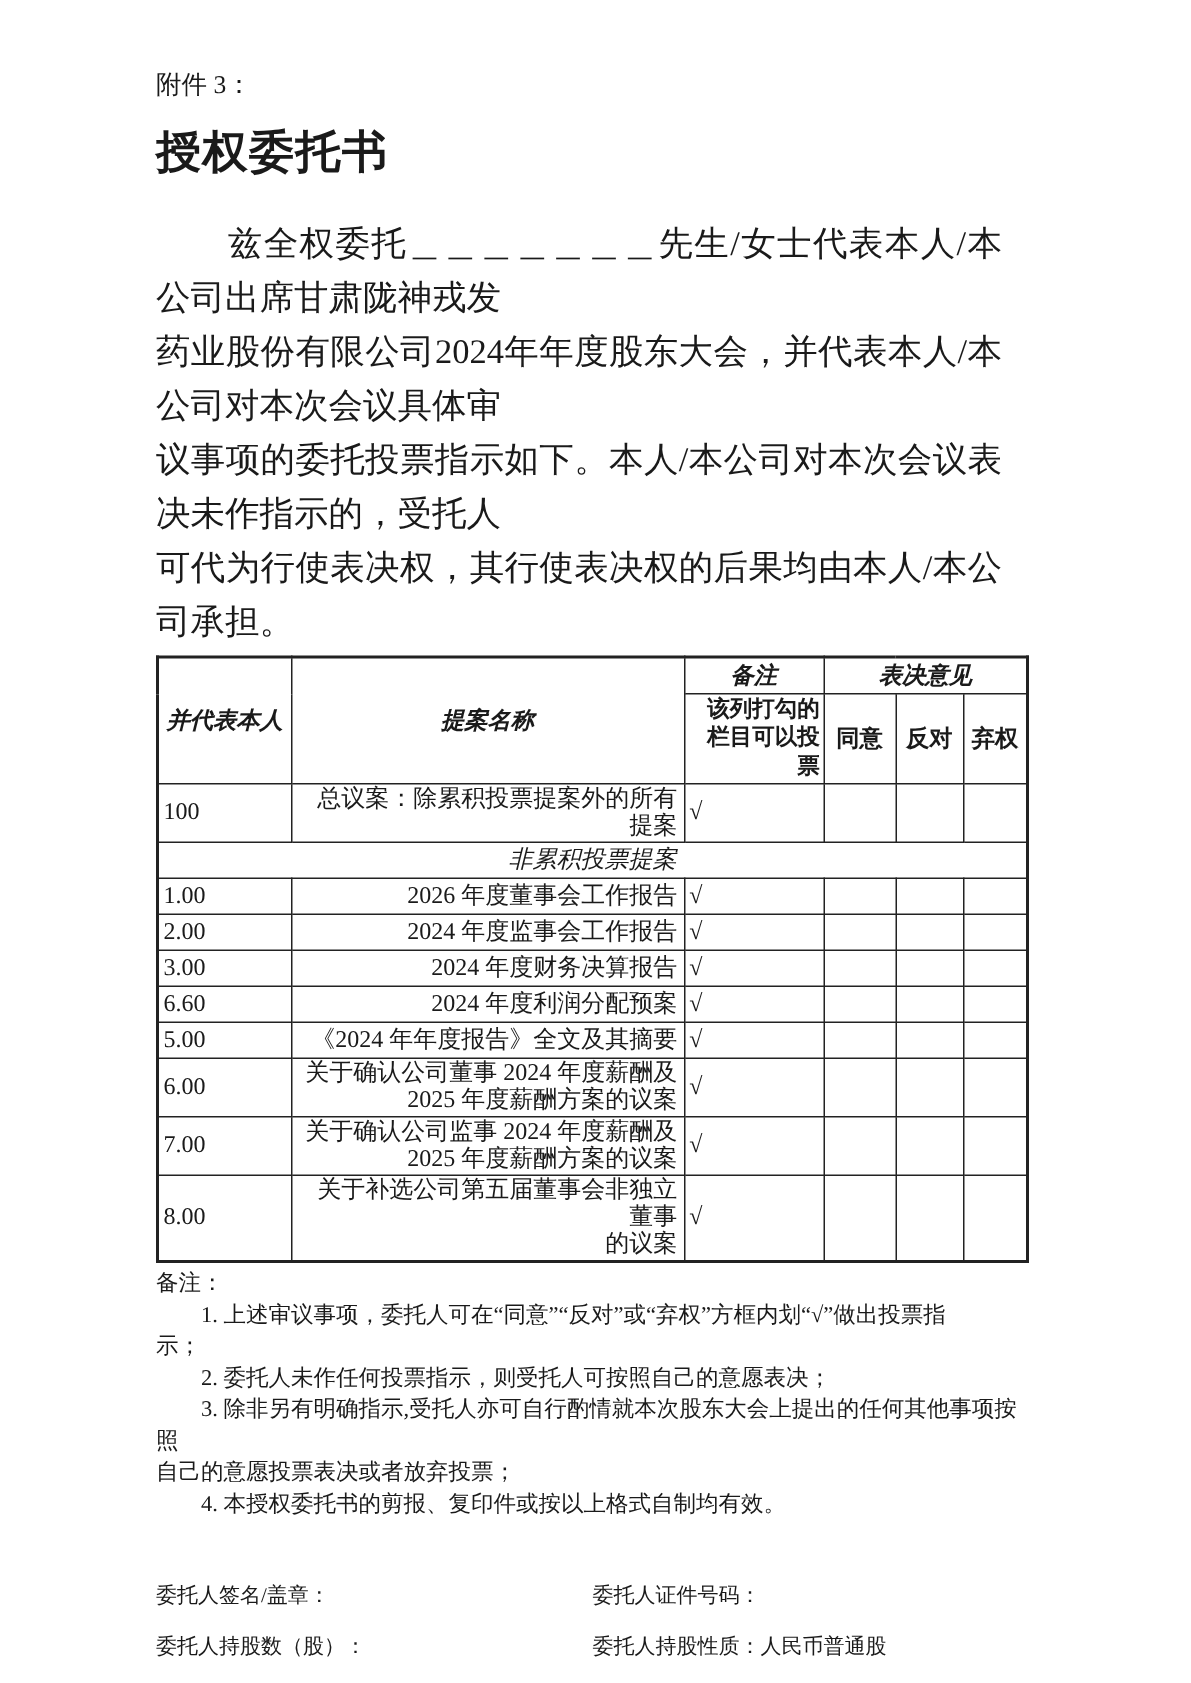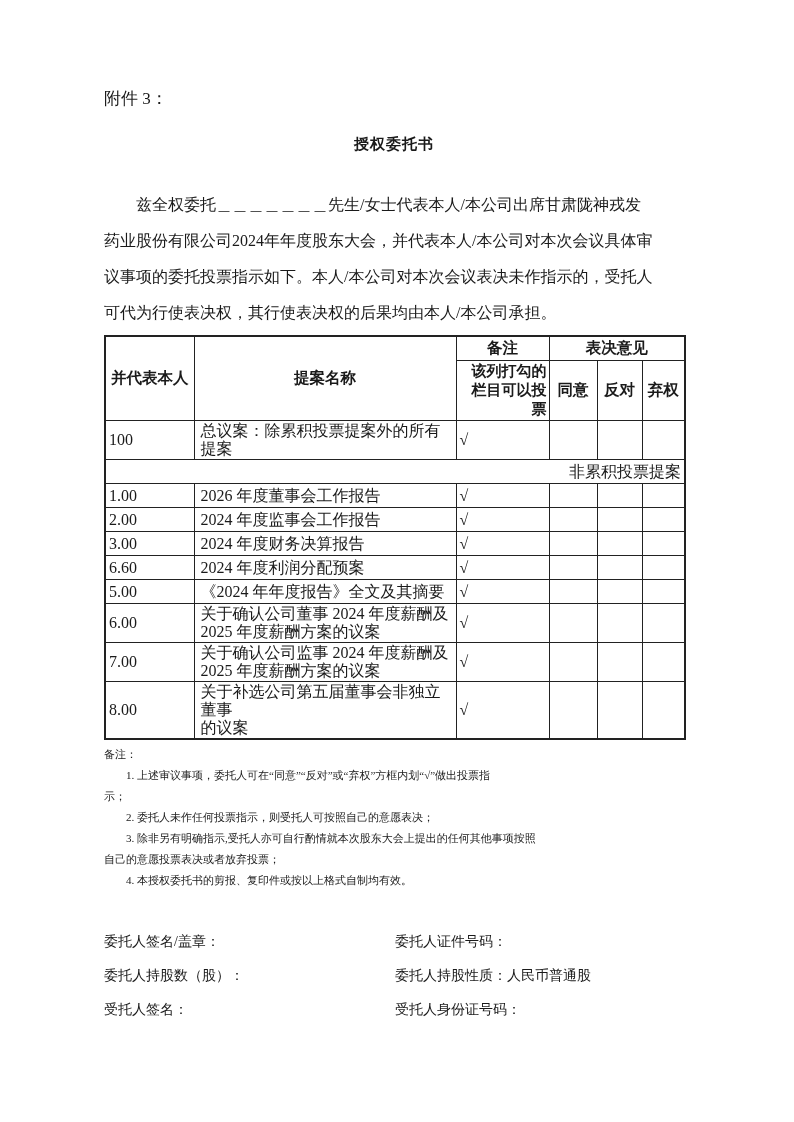--- a/index.html
+++ b/index.html
@@ -11,37 +11,37 @@
     width: 794px;
     height: 1122px;
     font-family: "Liberation Serif", "DejaVu Serif", serif;
     color: #1a1a1a;
     overflow: hidden;
   }
   .page {
     box-sizing: border-box;
     width: 794px;
     height: 844px;
-    padding: 89px 110px 0 104px;
+    padding: 47px 110px 0 104px;
   }
   .attachment {
     font-size: 17px;
     line-height: 20px;
   }
   .title {
     margin: 20px 0 0 0;
-    font-size: 15px;
+    font-size: 30px;
     line-height: 30px;
     font-weight: bold;
-    text-align: center;
+    text-align: left;
     letter-spacing: 1px;
   }
   .intro {
     margin: 28px 16px 0 0;
-    font-size: 16px;
+    font-size: 23px;
     line-height: 36px;
     white-space: pre-line;
     text-align: justify;
   }
   table.proposal-table {
     margin-top: 4px;
     width: 580px;
     border-collapse: collapse;
     table-layout: fixed;
     border: 2px solid #222222;
@@ -53,49 +53,51 @@
     padding: 1px 3px;
     overflow: hidden;
   }
   .proposal-table th {
     font-size: 15.5px;
     font-weight: bold;
     text-align: center;
   }
   .proposal-table thead tr.hrow1 th {
     height: 20px;
+    font-style: italic;
   }
   .proposal-table th.sub {
     font-size: 15px;
     line-height: 19px;
     height: 40px;
     padding: 1px 2px;
     text-align: right;
   }
   .proposal-table td {
     font-size: 16px;
     line-height: 18px;
   }
   .proposal-table td.c {
     text-align: left;
     height: 24px;
   }
   .proposal-table td.n {
-    text-align: left;
+    text-align: right;
     padding-left: 6px;
     padding-right: 4px;
     white-space: pre-line;
   }
   .proposal-table tr.section-row td {
-    text-align: right;
+    text-align: center;
     height: 24px;
+    font-style: italic;
   }
   .notes {
     margin-top: 4px;
-    font-size: 11px;
+    font-size: 15px;
     line-height: 21px;
     white-space: pre-line;
   }
   .sig {
     margin-top: 40px;
     font-size: 14px;
   }
   .sig-row {
     display: grid;
     grid-template-columns: 291px 1fr;

